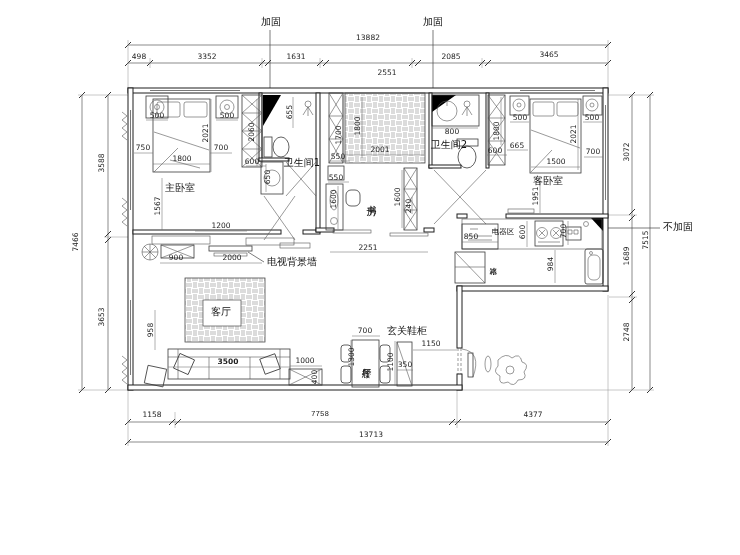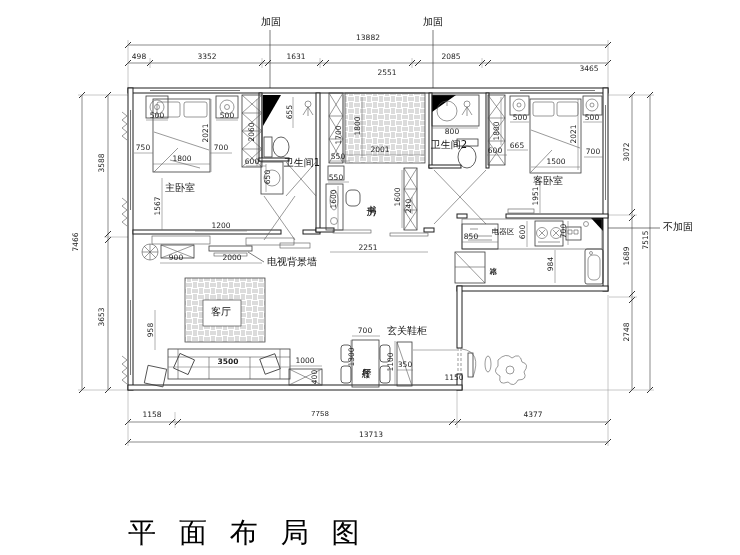--- a/index.html
+++ b/index.html
@@ -319,21 +319,21 @@
   </g>
 </svg>
 
 <div id="dim-layer">
       <span class="dim" style="left: 368px; top: 38px;">13882</span>
       <span class="dim" style="left: 139px; top: 57px;">498</span>
       <span class="dim" style="left: 207px; top: 57px;">3352</span>
       <span class="dim" style="left: 296px; top: 57px;">1631</span>
       <span class="dim" style="left: 387px; top: 57px; margin-top: 16px;">2551</span>
       <span class="dim" style="left: 451px; top: 57px;">2085</span>
-      <span class="dim" style="left: 549px; top: 69px; margin-left: 40px;">3465</span>
+      <span class="dim" style="left: 549px; top: 55px;">3465</span>
       <span class="dim" style="left: 152px; top: 415px;">1158</span>
       <span class="dim" style="left: 320px; top: 415px; font-family: Liberation Mono, monospace;">7758</span>
       <span class="dim" style="left: 533px; top: 415px;">4377</span>
       <span class="dim" style="left: 371px; top: 435px;">13713</span>
       <span class="dim rot" style="left: 76px; top: 242px;">7466</span>
       <span class="dim rot" style="left: 102px; top: 163px;">3588</span>
       <span class="dim rot" style="left: 102px; top: 317px;">3653</span>
       <span class="dim rot" style="left: 627px; top: 152px;">3072</span>
       <span class="dim rot" style="left: 627px; top: 256px;">1689</span>
       <span class="dim rot" style="left: 627px; top: 332px;">2748</span>
@@ -376,33 +376,32 @@
       <span class="dim" style="left: 176px; top: 258px;">900</span>
       <span class="dim" style="left: 232px; top: 258px;">2000</span>
       <span class="dim rot" style="left: 151px; top: 330px;">958</span>
       <span class="dim" style="left: 228px; top: 362px; font-weight: bold;">3500</span>
       <span class="dim" style="left: 305px; top: 361px;">1000</span>
       <span class="dim rot" style="left: 315px; top: 377px;">400</span>
       <span class="dim" style="left: 365px; top: 331px;">700</span>
       <span class="dim rot" style="left: 352px; top: 357px;">1300</span>
       <span class="dim rot" style="left: 391px; top: 362px;">1100</span>
       <span class="dim" style="left: 405px; top: 365px;">350</span>
-      <span class="dim" style="left: 454px; top: 344px; margin-top: 34px;">1150</span>
+      <span class="dim" style="left: 431px; top: 344px;">1150</span>
     </div>
 
 <span class="lbl" style="left:180px;top:188px">主卧室</span>
 <span class="lbl" style="left:302px;top:163px">卫生间1</span>
 <span class="lbl vtext" style="left:371px;top:198px">书房</span>
 <span class="lbl" style="left:449px;top:145px">卫生间2</span>
 <span class="lbl" style="left:548px;top:181px">客卧室</span>
 <span class="lbl" style="left:221px;top:312px">客厅</span>
 <span class="lbl vtext" style="left:366px;top:361px">餐厅</span>
 <span class="lbl" style="left:407px;top:331px">玄关鞋柜</span>
 <span class="lbl" style="left:292px;top:262px">电视背景墙</span>
 <span class="lbl" style="left:503px;top:232px;font-size:7.5px">电器区</span>
 <span class="lbl vtext" style="left:493px;top:262px;font-size:7.5px">冰箱</span>
 <span class="lbl" style="left:271px;top:22px">加固</span>
 <span class="lbl" style="left:433px;top:22px">加固</span>
 <span class="lbl" style="left:678px;top:227px">不加固</span>
 
-<div id="title">平 面 布 局 图</div>
 
 </div>
 
 </body></html>

